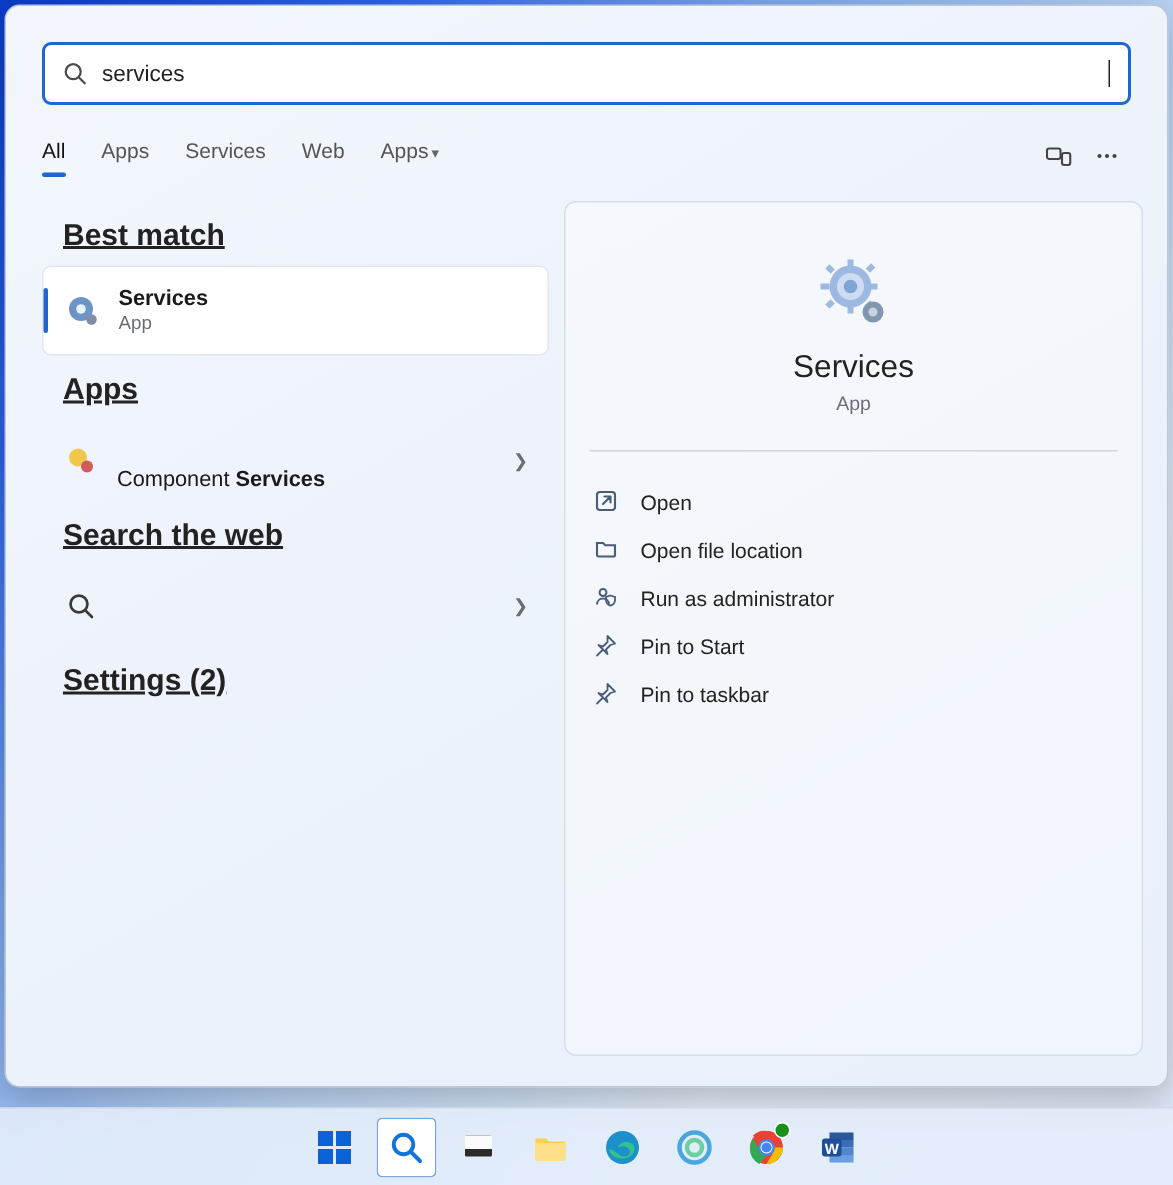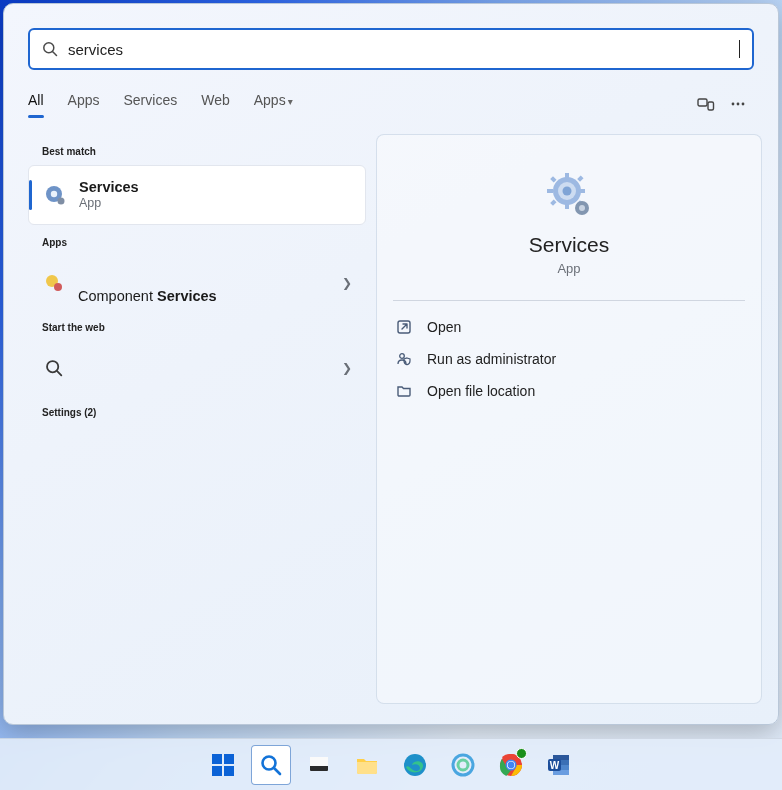--- a/index.html
+++ b/index.html
@@ -65,22 +65,23 @@
   .right-col {
     flex: 1;
     background: rgba(255,255,255,0.38);
     border: 1px solid rgba(200,212,228,.7);
     border-radius: 8px;
     padding: 36px 16px 16px 16px;
     display: flex; flex-direction: column; align-items:center;
   }
 
   .section-h {
-    font-size: 10px; font-weight: 600; color: #222;
+    font-size: 20px; font-weight: 600; color: #222;
     margin: 12px 0 8px 14px;
+    text-decoration: underline;
   }
 
   .result {
     display: flex; align-items: center;
     height: 54px; padding: 0 14px;
     border-radius: 6px;
   }
   .result.best {
     background: #ffffff;
     border: 1px solid #e2e6ee;
@@ -97,21 +98,21 @@
   .result .t1.n { font-weight:400;margin-top:28px; }
   .result .t2 { font-size:12.5px; color:#6a6f77; }
   .result .chev-r { margin-left:auto; color:#6a6f77; font-size:12px; }
   .bold { font-weight:600; }
 
   .detail-icon { width:48px; height:48px; margin-bottom:14px; }
   .detail-title { font-size:21px; color:#222; font-weight:400; }
   .detail-sub { font-size:13px; color:#6b7078; margin-top:4px; }
   .hr { width:100%; height:1px; background:#d0d6e0; margin:24px 0 10px 0; }
   .actions { width:100%; }
-  .action { display:flex; align-items:center; height:32px; padding:0 2px; font-size:14px; color:#222; cursor:pointer; border-radius:4px; }
+  .action { display:flex; align-items:flex-end; height:32px; padding:0 2px; font-size:14px; color:#222; cursor:pointer; border-radius:4px; }
   .action .ai { width:18px; height:18px; margin-right:14px; color:#4a5c78; display:flex; align-items:center; justify-content:center; }
 
   
   .taskbar {
     position:absolute; left:0; right:0; bottom:0;
     height:52px;
     background: rgba(226,236,249,.9);
     border-top:1px solid rgba(0,0,0,.08);
     display:flex; align-items:center; justify-content:center; gap:8px;
   }
@@ -188,21 +189,21 @@
               <circle cx="9" cy="9" r="6" fill="#f0c74b"></circle>
               <circle cx="15" cy="15" r="4" fill="#d15b5b"></circle>
             </svg>
         </div>
         <div class="txts">
           <div class="t1 n"><span>Component </span><span class="bold">Services</span></div>
         </div>
         <div class="chev-r">❯</div>
       </div>
 
-      <div class="section-h">Start the web</div>
+      <div class="section-h">Search the web</div>
       <div class="result">
         <div class="ricon">
           <svg width="18" height="18" viewBox="0 0 16 16">
               <circle cx="6.8" cy="6.8" r="5" fill="none" stroke="#3a3a3a" stroke-width="1.6"></circle>
               <line x1="10.8" y1="10.8" x2="14.5" y2="14.5" stroke="#3a3a3a" stroke-width="1.6" stroke-linecap="round"></line>
             </svg>
         </div>
         <div class="chev-r">❯</div>
       </div>
 
@@ -240,34 +241,50 @@
               <svg width="16" height="16" viewBox="0 0 16 16">
                 <rect x="2" y="2" width="12" height="12" rx="2" fill="none" stroke="currentColor" stroke-width="1.4"></rect>
                 <path d="M6 10 L11 5 M11 5 H7 M11 5 V9" fill="none" stroke="currentColor" stroke-width="1.4" stroke-linecap="round"></path>
               </svg>
             </span>
           <span>Open</span>
         </div>
         <div class="action">
           <span class="ai">
               <svg width="16" height="16" viewBox="0 0 16 16">
+                <path d="M2 4h4l1.5 1.5H14V12a1 1 0 0 1-1 1H3a1 1 0 0 1-1-1z" fill="none" stroke="currentColor" stroke-width="1.4"></path>
+              </svg>
+            </span>
+          <span>Open file location</span>
+        </div>
+        <div class="action">
+          <span class="ai">
+              <svg width="16" height="16" viewBox="0 0 16 16">
                 <circle cx="6" cy="5" r="2.3" fill="none" stroke="currentColor" stroke-width="1.3"></circle>
                 <path d="M2 13c0-2.4 1.8-4 4-4s4 1.6 4 4" fill="none" stroke="currentColor" stroke-width="1.3"></path>
                 <path d="M11 7l3 1v2c0 2-1.5 3.3-3 3.8-1.5-.5-3-1.8-3-3.8V8z" fill="none" stroke="currentColor" stroke-width="1.2"></path>
               </svg>
             </span>
           <span>Run as administrator</span>
         </div>
         <div class="action">
           <span class="ai">
               <svg width="16" height="16" viewBox="0 0 16 16">
-                <path d="M2 4h4l1.5 1.5H14V12a1 1 0 0 1-1 1H3a1 1 0 0 1-1-1z" fill="none" stroke="currentColor" stroke-width="1.4"></path>
-              </svg>
-            </span>
-          <span>Open file location</span>
+                <path d="M9 2l5 5-3 1-3 3 1 3-3-3-4 4 4-4-3-3 3 1 3-3z" fill="none" stroke="currentColor" stroke-width="1.2" stroke-linejoin="round"></path>
+              </svg>
+            </span>
+          <span>Pin to Start</span>
+        </div>
+        <div class="action">
+          <span class="ai">
+              <svg width="16" height="16" viewBox="0 0 16 16">
+                <path d="M9 2l5 5-3 1-3 3 1 3-3-3-4 4 4-4-3-3 3 1 3-3z" fill="none" stroke="currentColor" stroke-width="1.2" stroke-linejoin="round"></path>
+              </svg>
+            </span>
+          <span>Pin to taskbar</span>
         </div>
       </div>
     </div>
   </div>
 </div>
 
 <div class="taskbar">
   <div class="tbicon">
     <svg width="26" height="26" viewBox="0 0 26 26">
         <rect x="2" y="2" width="10" height="10" fill="#0b62d6"></rect>

